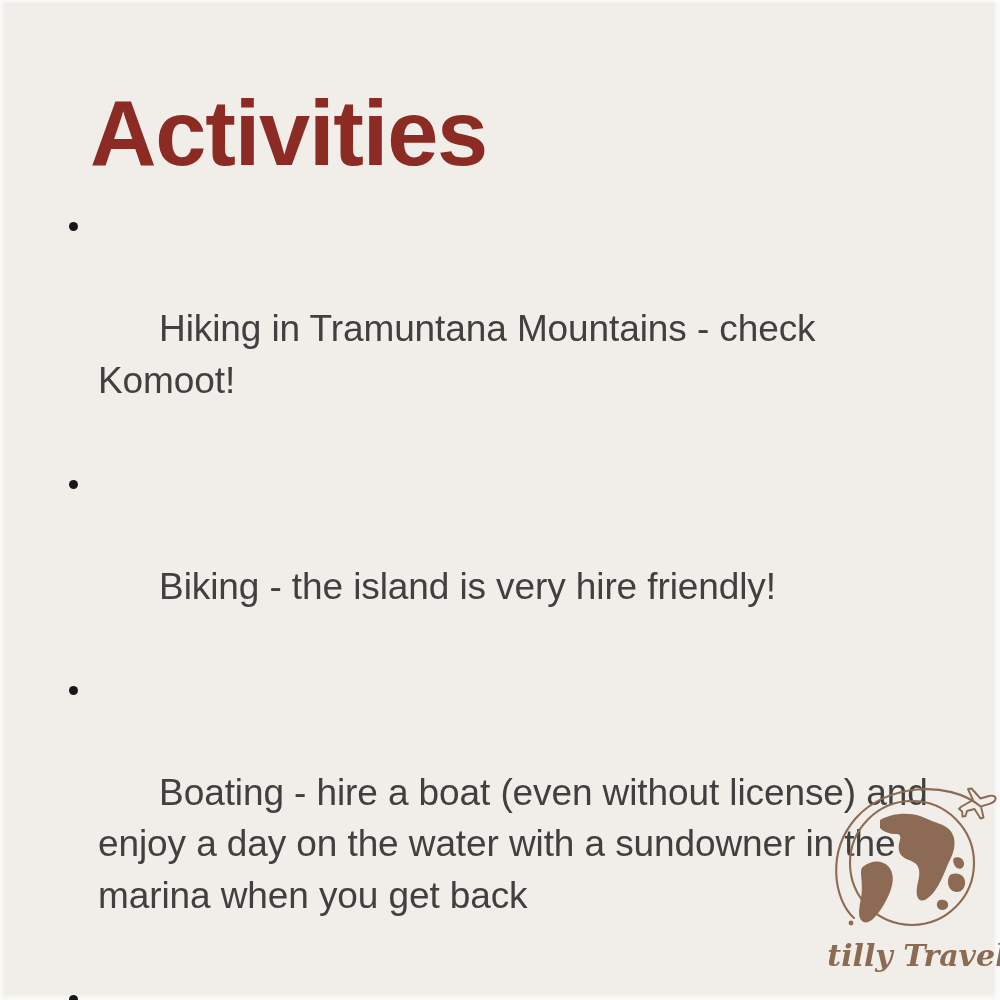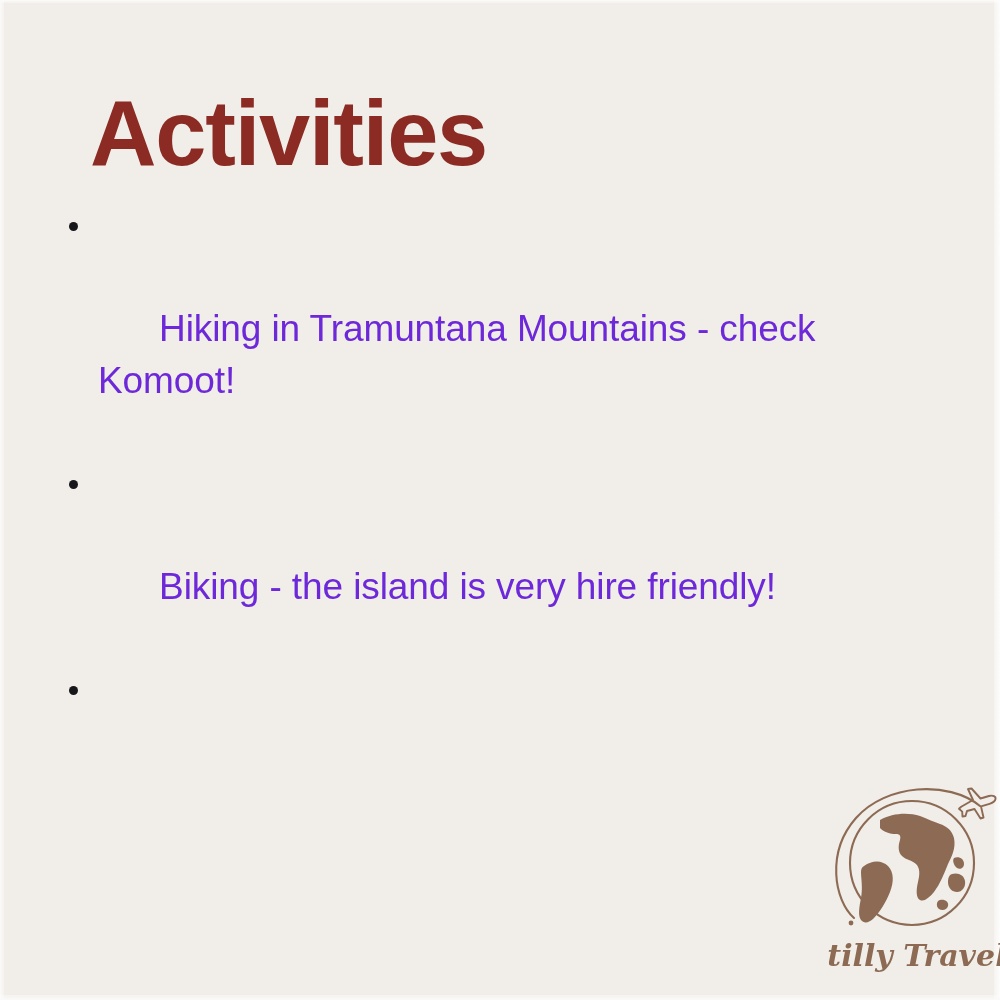--- a/index.html
+++ b/index.html
@@ -66,21 +66,21 @@
     width: 885px;
     margin: 0;
     padding: 0;
     list-style: none;
   }
   #bullet-list li {
     position: relative;
     padding-left: 38px;
     font-size: 37px;
     line-height: 51.5px;
-    color: #6d28d9;
+    color: #404040;
     letter-spacing: -0.1px;
     word-spacing: 0px;
     white-space: pre-wrap;
   }
   #bullet-list li .dot {
     position: absolute;
     left: 9px;
     top: 22px;
     width: 9px;
     height: 9px;
@@ -110,20 +110,24 @@
   <h1 id="title">Activities</h1>
 
   <ul id="bullet-list">
     <li>
       <span class="dot"></span>
       <span>Hiking in Tramuntana Mountains - check Komoot!</span>
     </li>
     <li>
       <span class="dot"></span>
       <span>Biking - the island is very hire friendly!</span>
+    </li>
+    <li>
+      <span class="dot"></span>
+      <span>Boating - hire a boat (even without license) and enjoy a day on the water with a sundowner in the marina when you get back</span>
     </li>
     <li>
       <span class="dot"></span>
       
     </li>
 
   </ul>
 
   <div id="logo">
     <svg width="172" height="200" viewBox="0 0 172 200">

